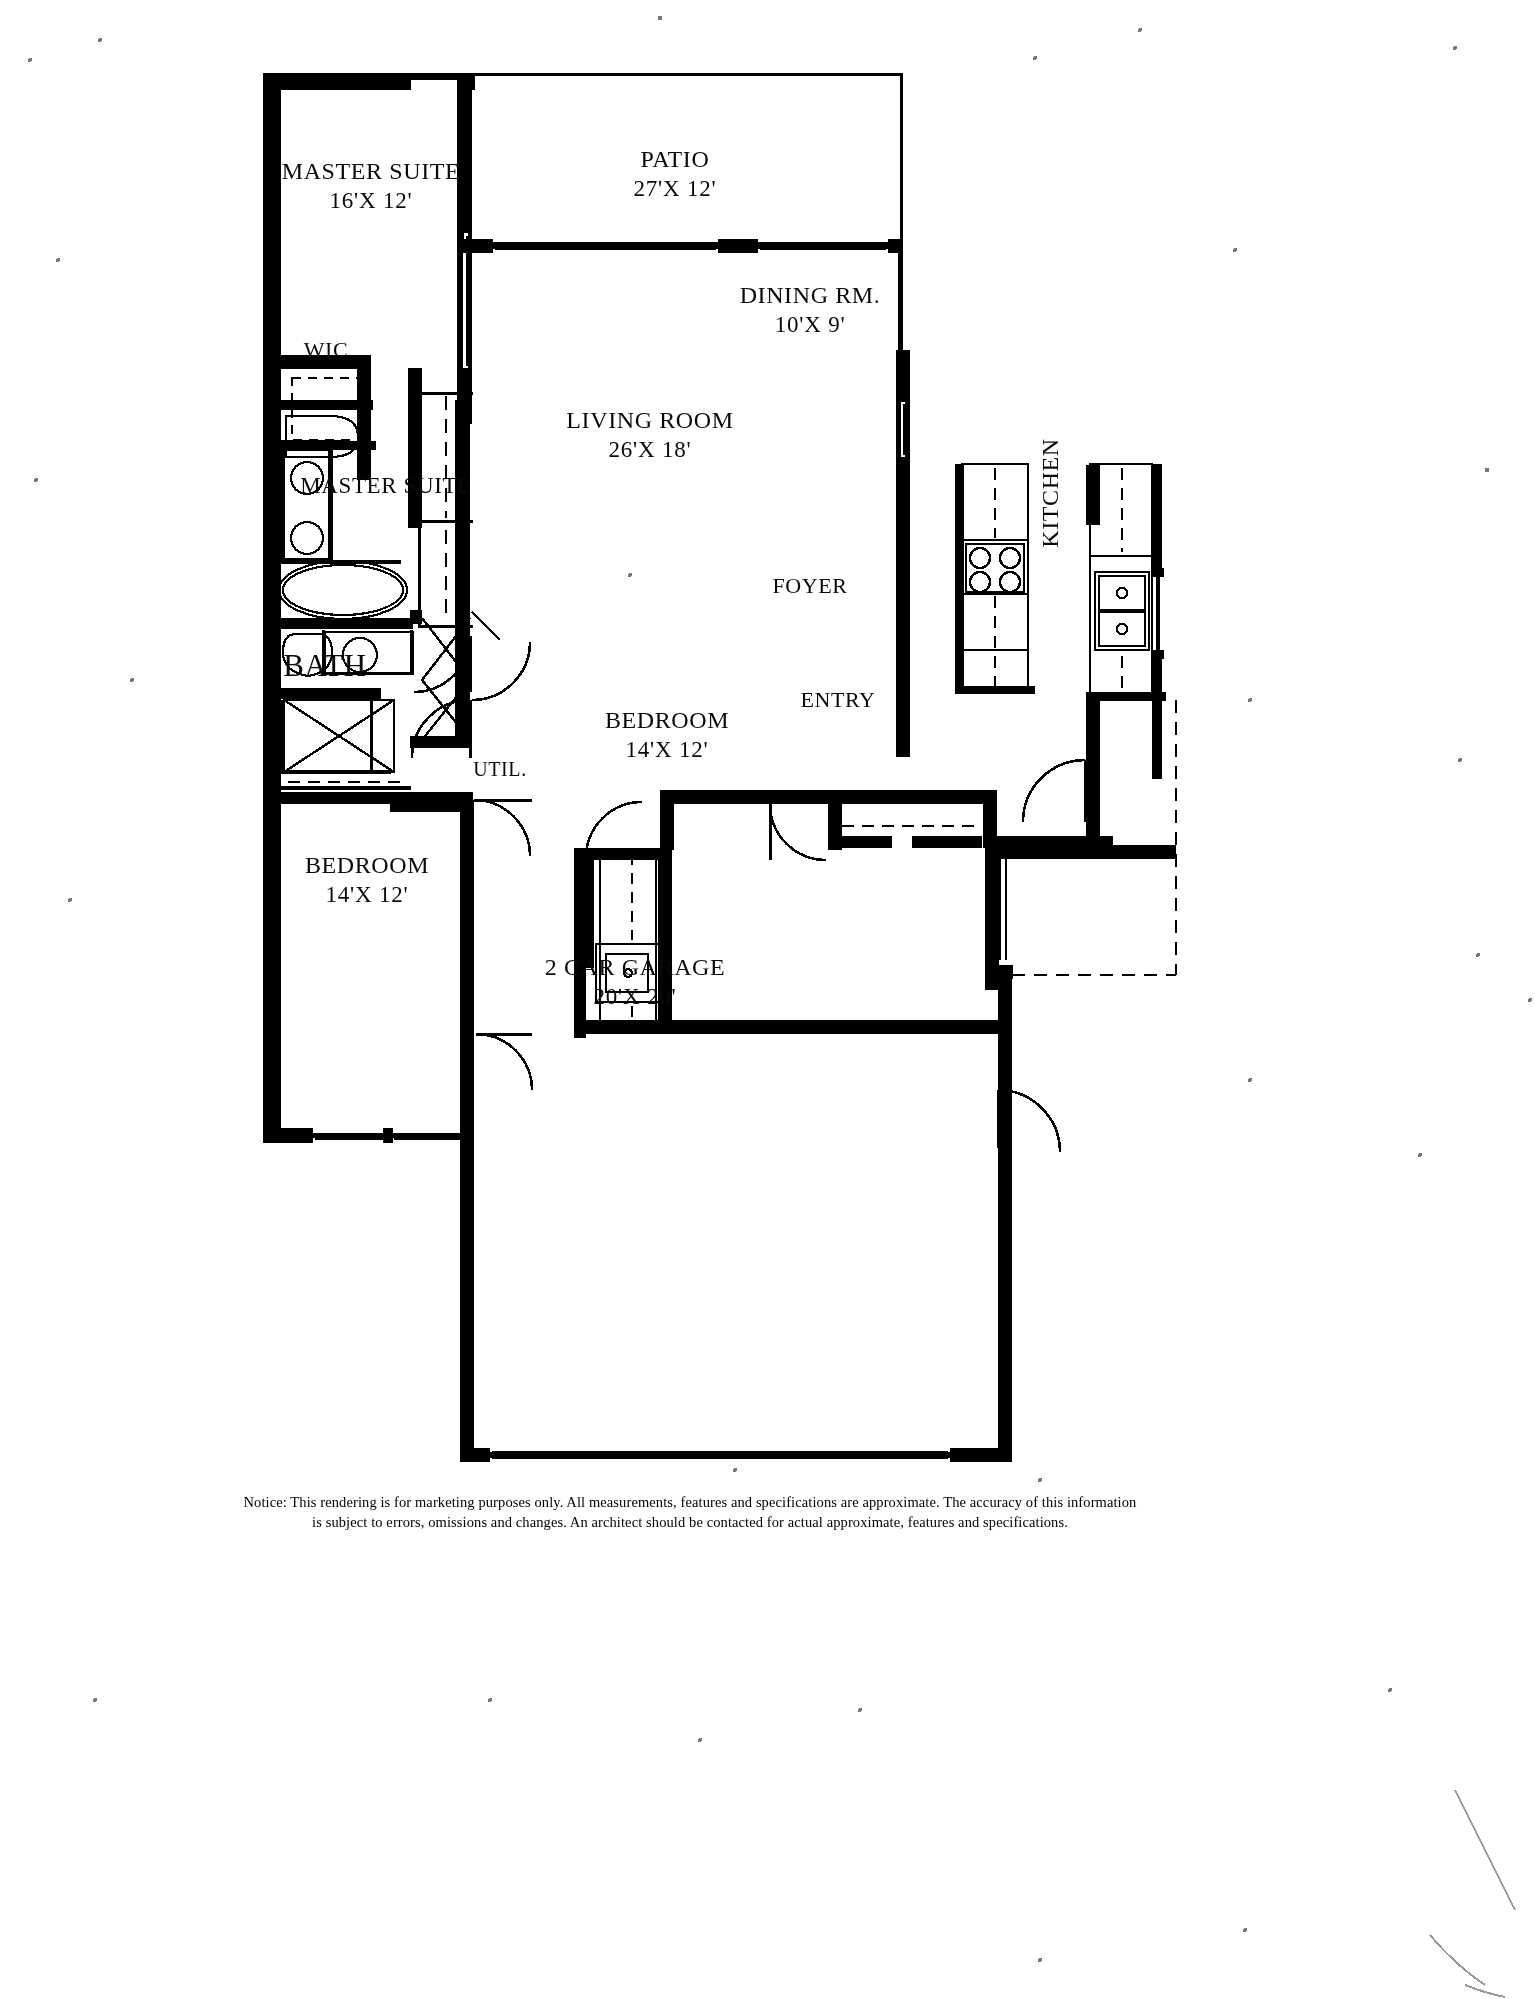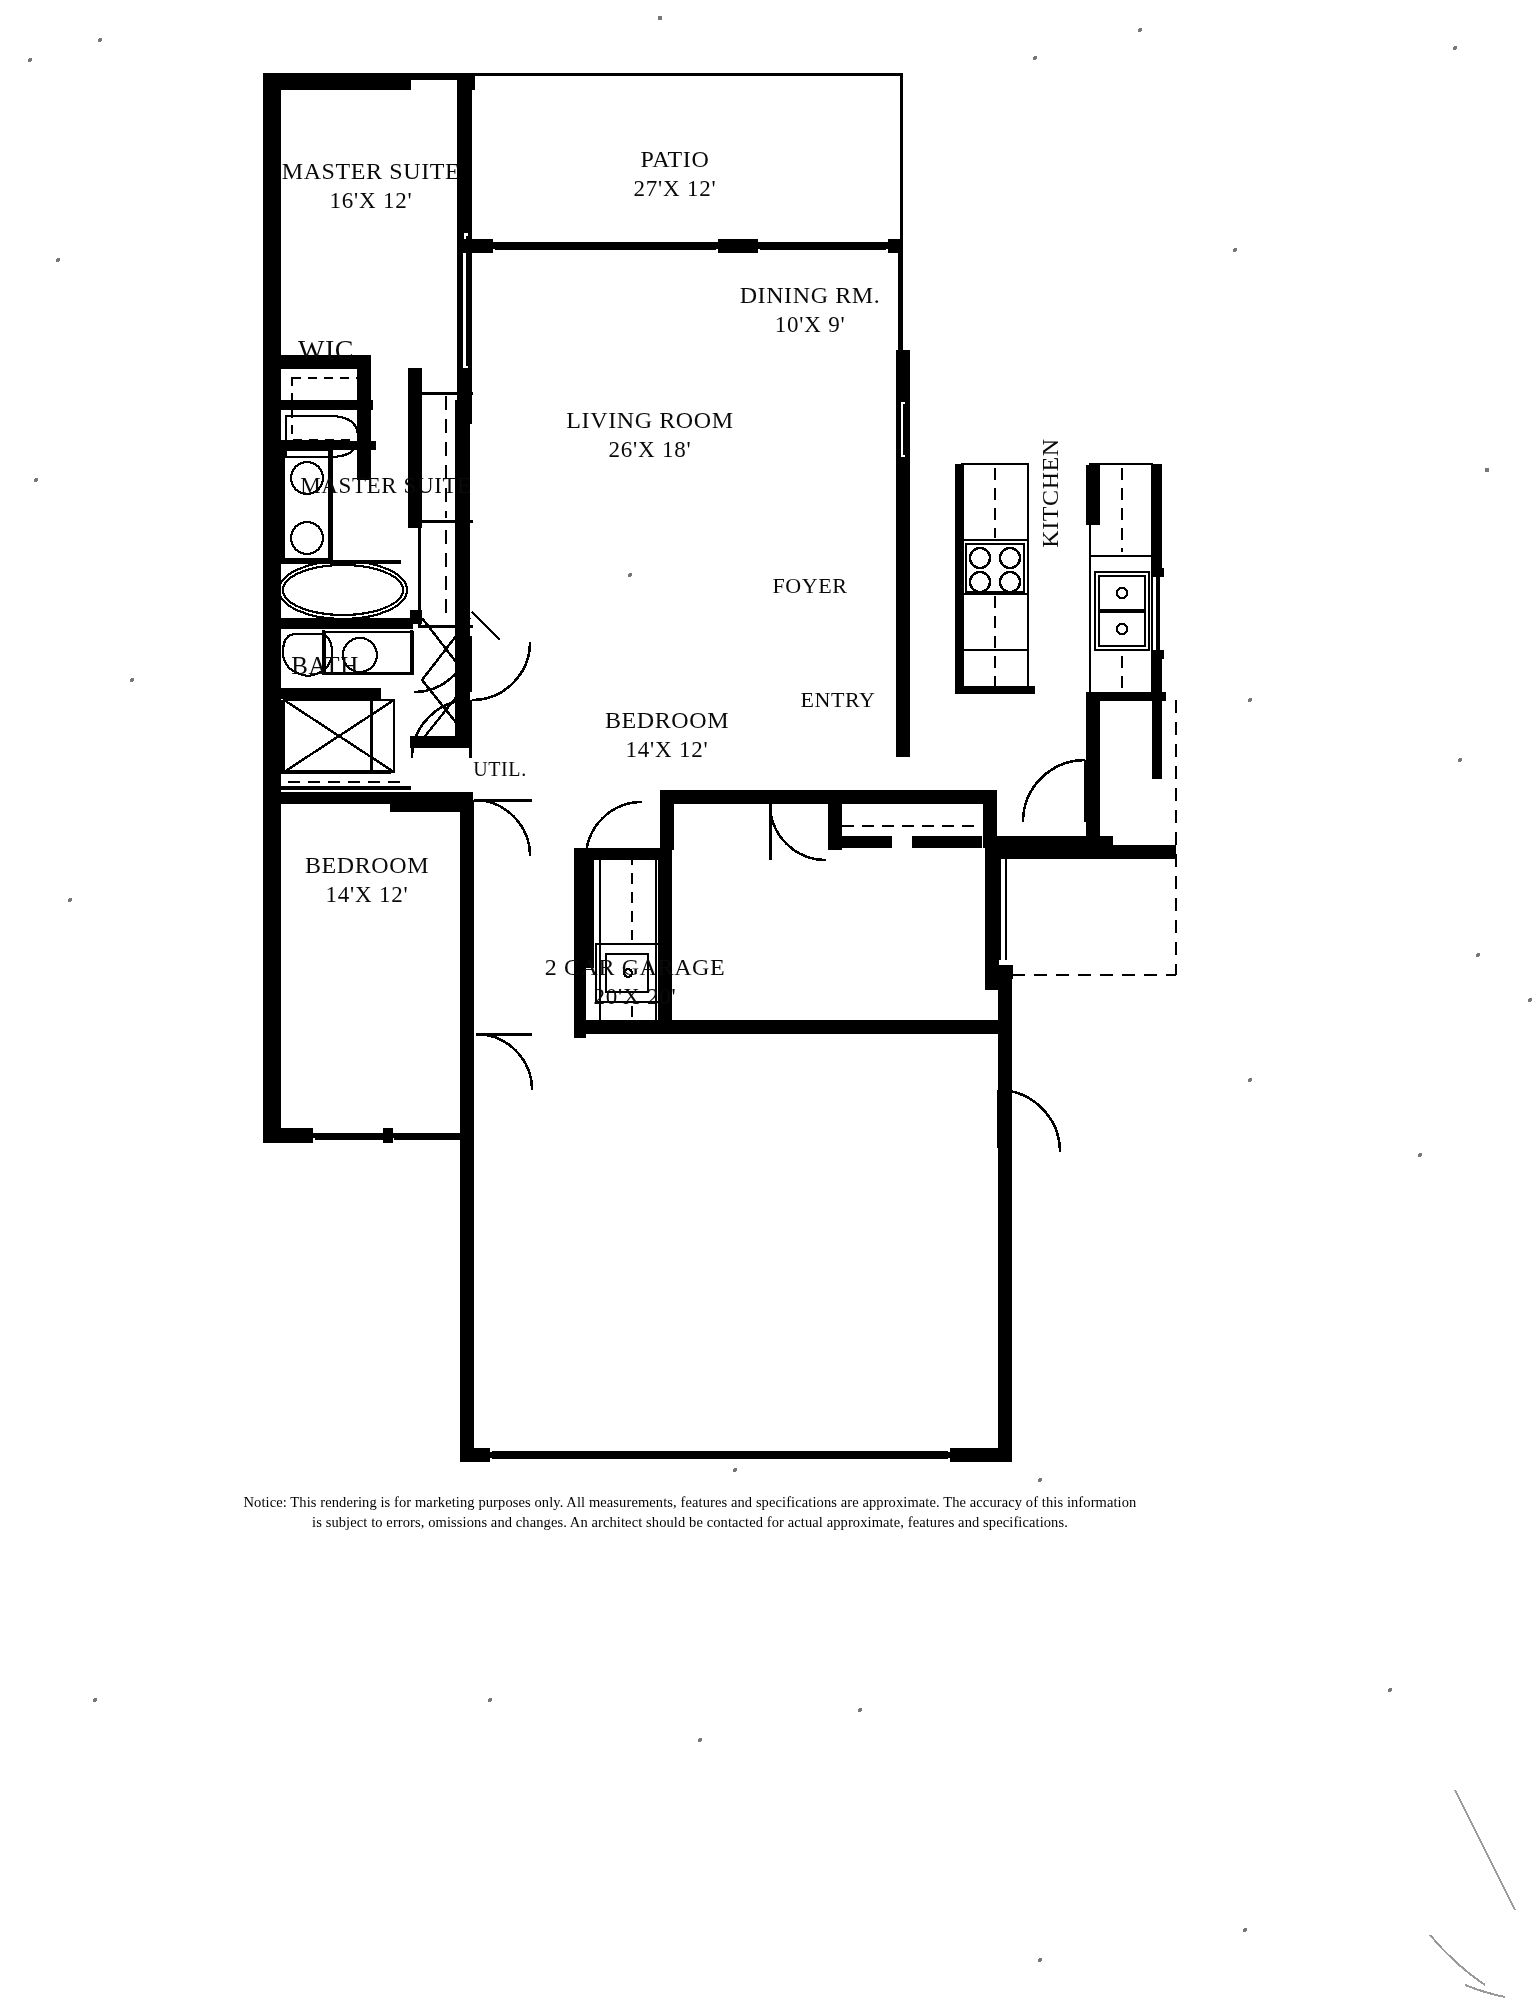--- a/index.html
+++ b/index.html
@@ -30,21 +30,21 @@
     position:absolute;
     font-family:"Liberation Serif", serif;
     color:#0a0a0a;
     text-align:center;
     white-space:nowrap;
     letter-spacing:.6px;
     font-weight:400;
   }
   .lbl .nm{display:block;font-size:24px;line-height:30px;}
   .lbl .dim{display:block;font-size:23px;line-height:30px;letter-spacing:.8px;}
-  .lbl.small .nm{font-size:28px;line-height:26px;}
+  .lbl.small .nm{font-size:22px;line-height:26px;}
   .lbl.tiny .nm{font-size:19px;line-height:24px;}
 
   .lbl.vert{
     transform:rotate(-90deg);
     transform-origin:center center;
   }
 </style>
 </head>
 <body>
 
@@ -447,21 +447,21 @@
 
 <div class="lbl small" style="left:271px; top:337px; width:110px;">
   <span class="nm">WIC</span>
 </div>
 
 <div class="lbl" style="left:296px; top:472px; width:180px;">
   <span class="nm" style="font-size:23px;line-height:28px;">MASTER SUITE</span>
 </div>
 
 <div class="lbl small" style="left:265px; top:653px; width:120px;">
-  <span class="nm" style="font-size:25px;">BATH</span>
+  <span class="nm" style="font-size:31px;">BATH</span>
 </div>
 
 <div class="lbl small" style="left:745px; top:573px; width:130px;">
   <span class="nm" style="font-size:22px;">FOYER</span>
 </div>
 
 <div class="lbl small" style="left:773px; top:687px; width:130px;">
   <span class="nm" style="font-size:22px;text-align:center;">ENTRY</span>
 </div>
 

